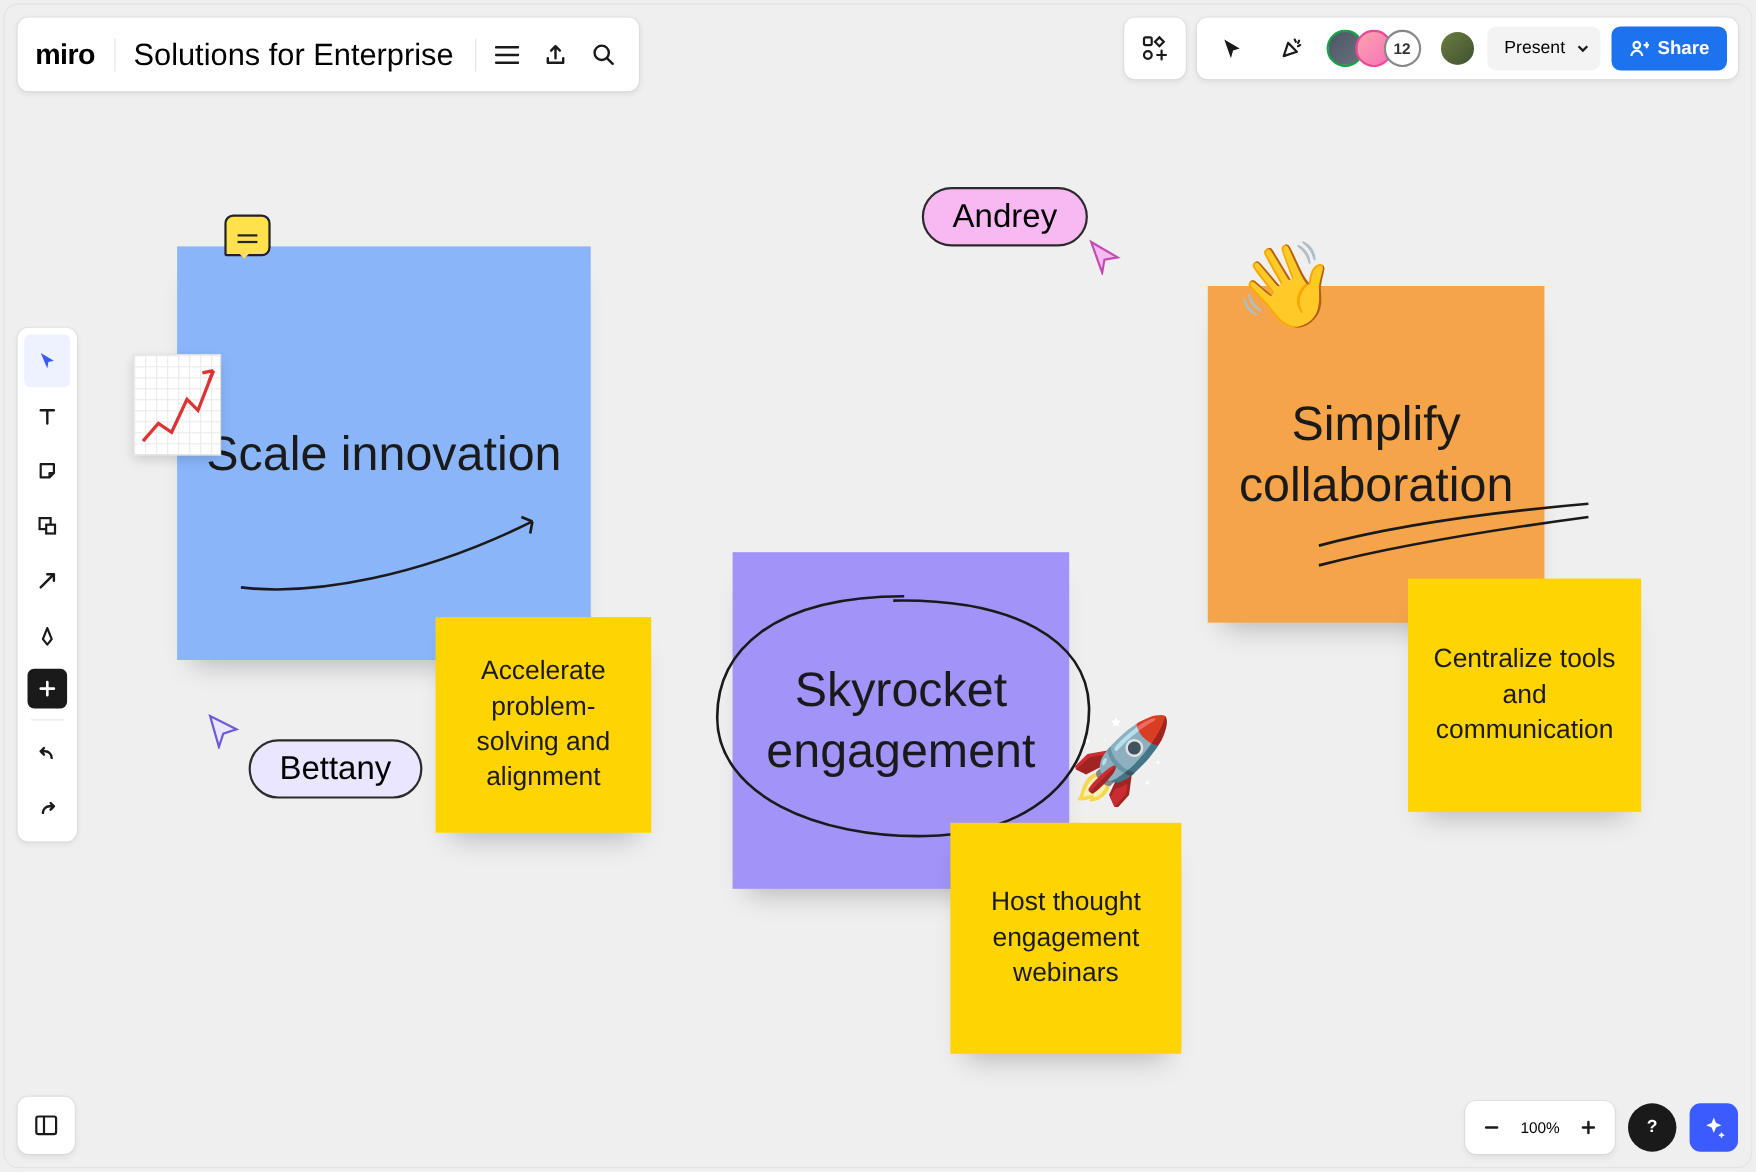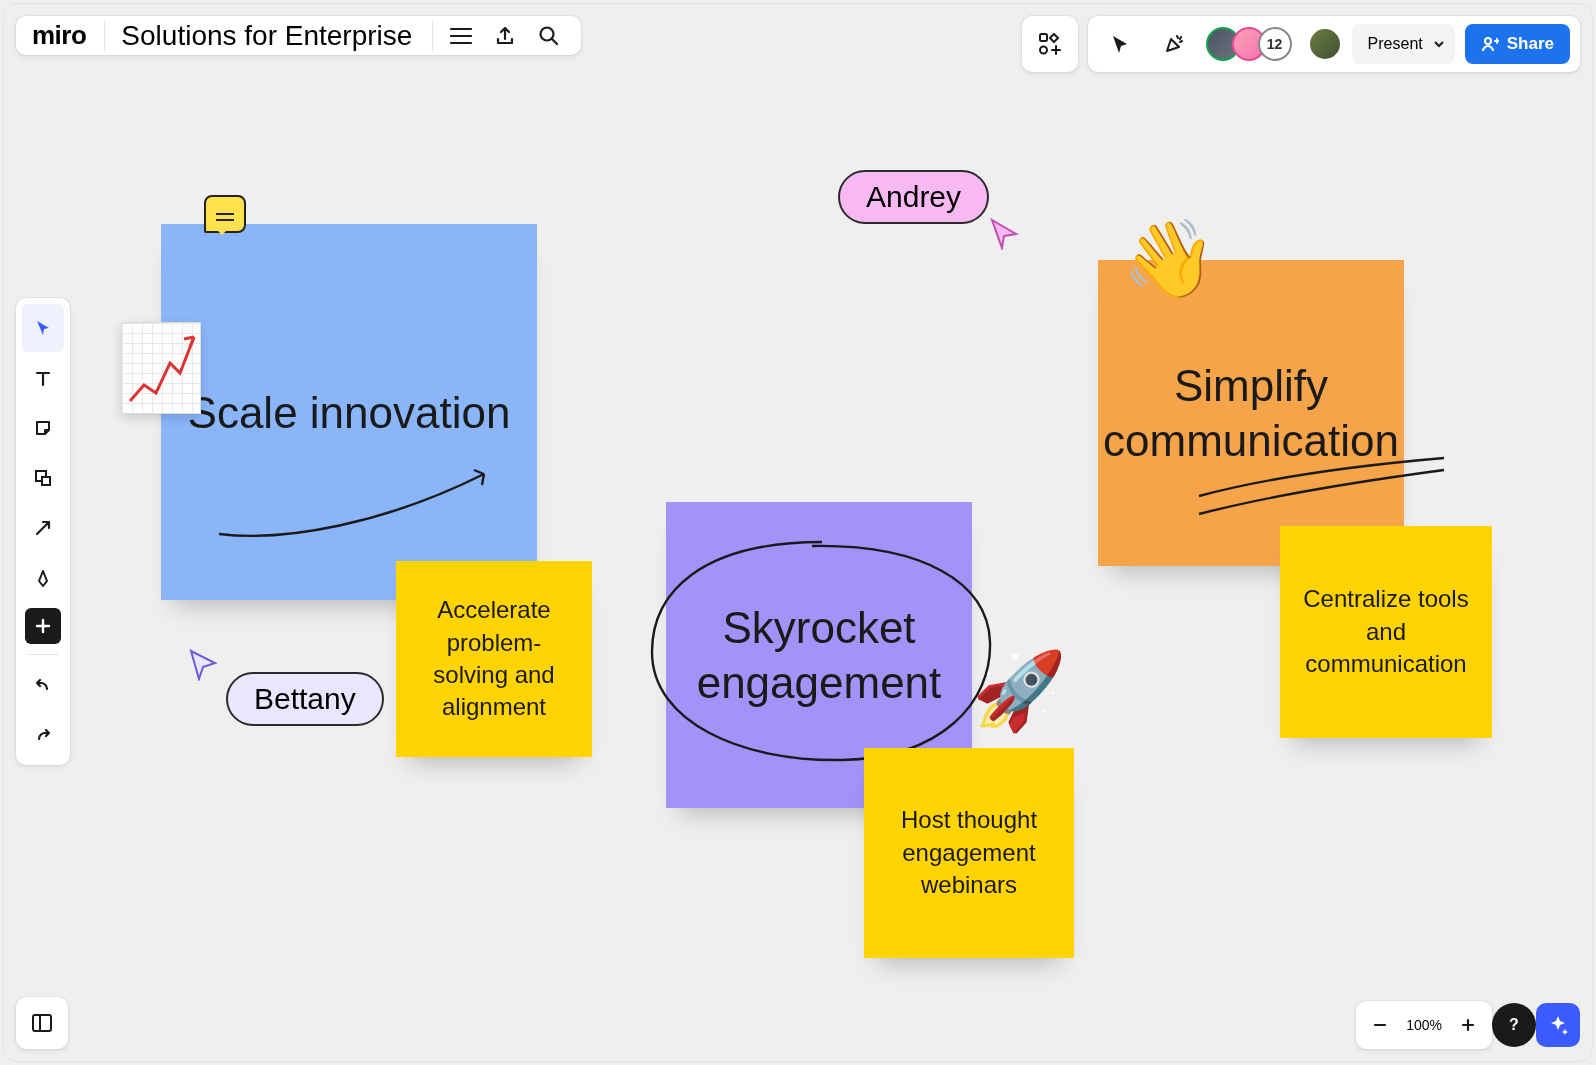--- a/index.html
+++ b/index.html
@@ -19,21 +19,21 @@
     border: 1px solid #e3e3e3;
     margin: 3px;
   }
 
   
   .topbar-left {
     position: absolute; top: 12px; left: 12px;
     display: flex; align-items: center;
     background: #fff; border-radius: 10px;
     box-shadow: 0 2px 6px rgba(0,0,0,.08), 0 0 0 1px rgba(0,0,0,.04);
-    height: 39px; padding: 0 10px;
+    height: 67px; padding: 0 10px;
   }
   .brand { font-weight: 800; font-size: 26px; letter-spacing: -0.5px; padding: 0 12px 0 6px; }
   .vdiv { width: 1px; height: 30px; background: #e3e3e3; margin: 0 6px; }
   .board-title { font-size: 28px; padding: 0 14px 0 10px; }
   .icon-btn {
     width: 44px; height: 44px; display: flex; align-items: center; justify-content: center;
     border-radius: 8px; cursor: pointer;
   }
 
   .topbar-apps {
@@ -92,21 +92,21 @@
   .bottom-left {
     position:absolute; left:12px; bottom:12px;
     background:#fff; border-radius:10px; width:52px; height:52px;
     box-shadow: 0 2px 6px rgba(0,0,0,.08), 0 0 0 1px rgba(0,0,0,.04);
     display:flex;align-items:center;justify-content:center; cursor:pointer;
   }
 
   
   .bottom-right {
     position:absolute; right:12px; bottom:12px;
-    display:flex; align-items:center; 
+    display:flex; align-items:center; gap:12px;
   }
   .zoom-group {
     background:#fff; border-radius:10px; height:48px;
     box-shadow: 0 2px 6px rgba(0,0,0,.08), 0 0 0 1px rgba(0,0,0,.04);
     display:flex; align-items:center; padding:0 4px;
   }
   .zoom-group .zbtn { width:40px; height:40px; display:flex;align-items:center;justify-content:center; cursor:pointer;}
   .zoom-label { font-size:14px; padding:0 6px; }
   .round-btn {
     width:44px; height:44px; border-radius:50%; background:#1a1a1a; color:#fff;
@@ -209,21 +209,21 @@
     </div>
 
     <div class="cursor-label" style="left:834px; top:166px; background:#f8b8f2;">
       <span>Andrey</span>
     </div>
     <svg class="cursor-ptr" style="left:984px; top:212px" width="34" height="34">
       <path d="M4 4 L28 18 L16 20 L14 32 Z" fill="#f8b8f2" stroke="#c24db0" stroke-width="2"></path>
     </svg>
 
     <div class="sticky big" style="left:1094px; top:256px; width:306px; height:306px; background:#f6a44a;">
-      <span>Simplify communication</span>
+      <span>Simplify collaboration</span>
     </div>
     <div class="emoji" style="left:1118px; top:210px;">👋</div>
 
     <svg class="deco" style="left:1190px; top:452px; width:260px; height:70">
       <path d="M5 40 C 80 20, 180 8, 250 2" stroke="#1a1a1a" stroke-width="2.4" fill="none"></path>
       <path d="M5 58 C 90 36, 190 22, 250 14" stroke="#1a1a1a" stroke-width="2.4" fill="none"></path>
     </svg>
 
     <div class="sticky small" style="left:1276px; top:522px; width:212px; height:212px; background:#ffd400;">
       <span>Centralize tools and communication</span>

